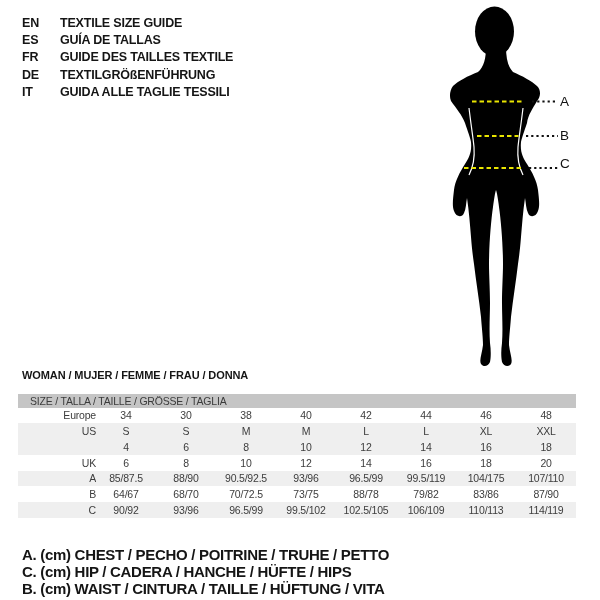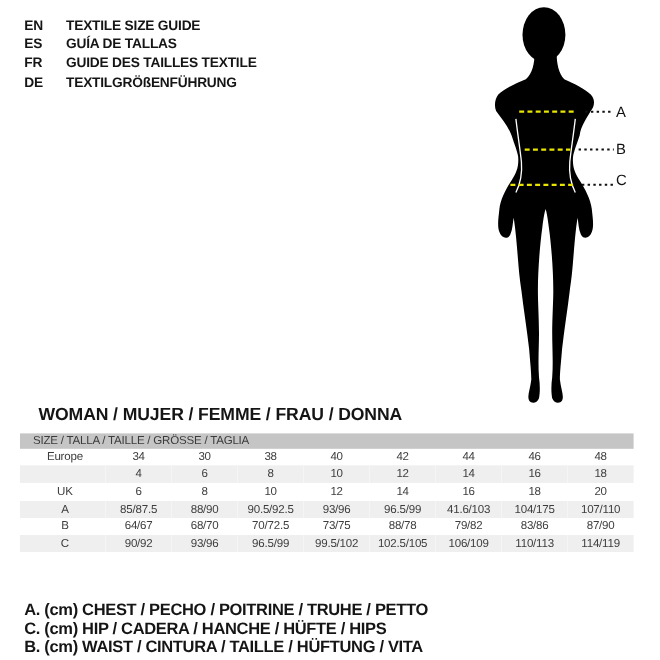--- a/index.html
+++ b/index.html
@@ -11,28 +11,28 @@
   .lang-block{position:absolute;left:22px;top:15px;}
   .lang-row{display:grid;grid-template-columns:38px auto;line-height:17.2px;
     font-size:12.5px;font-weight:bold;letter-spacing:-0.2px;white-space:nowrap;}
   
   .figure-wrap{position:absolute;left:425px;top:5px;width:140px;height:365px;}
   .measure-label{position:absolute;font-size:13.5px;line-height:14px;color:#111;font-weight:400;}
   .label-a{left:560px;top:95px;}
   .label-b{left:560px;top:129px;}
   .label-c{left:560px;top:157px;}
   
-  .section-title{position:absolute;left:22px;top:369px;font-size:16px;font-weight:bold;
-    letter-spacing:-0.1px;white-space:nowrap;margin-left:13px;}
+  .section-title{position:absolute;left:22px;top:369px;font-size:11px;font-weight:bold;
+    letter-spacing:-0.1px;white-space:nowrap;}
   
   .size-table{position:absolute;left:18px;top:394px;border-collapse:collapse;table-layout:fixed;
     width:558px;font-size:10.5px;color:#3d3d3d;letter-spacing:-0.2px;}
   .size-table td{padding:0;height:15.8px;text-align:center;line-height:1;overflow:hidden;white-space:nowrap;}
   .size-table .header-cell{height:13.5px;text-align:left;padding-left:12px;background:#c5c5c5;color:#3b3b3b;}
-  .size-table .rowlabel{text-align:center;padding-left:4px;}
+  .size-table .rowlabel{text-align:right;padding-left:4px;}
   .size-table tr.shaded td{background:#efefef;}
   
   .legend-block{position:absolute;left:22px;top:546px;}
   .legend-line{font-size:15px;font-weight:bold;line-height:17px;letter-spacing:-0.3px;white-space:nowrap;}
 </style>
 </head>
 <body>
 
 <div class="page">
 
@@ -45,20 +45,24 @@
       <span>ES</span>
       <span>GUÍA DE TALLAS</span>
     </div>
     <div class="lang-row">
       <span>FR</span>
       <span>GUIDE DES TAILLES TEXTILE</span>
     </div>
     <div class="lang-row">
       <span>DE</span>
       <span>TEXTILGRÖßENFÜHRUNG</span>
+    </div>
+    <div class="lang-row">
+      <span>IT</span>
+      <span>GUIDA ALLE TAGLIE TESSILI</span>
     </div>
   </div>
 
   <div class="figure-wrap">
     <svg width="140" height="365" viewBox="0 0 140 365">
 
       <ellipse cx="69.5" cy="26.5" rx="19.5" ry="25" fill="#000"></ellipse>
 
       <path fill="#000" d="
         M61,42
@@ -144,20 +148,31 @@
           <td>34</td>
           <td>30</td>
           <td>38</td>
           <td>40</td>
           <td>42</td>
           <td>44</td>
           <td>46</td>
           <td>48</td>
         </tr>
         <tr class="shaded">
+          <td class="rowlabel">US</td>
+          <td>S</td>
+          <td>S</td>
+          <td>M</td>
+          <td>M</td>
+          <td>L</td>
+          <td>L</td>
+          <td>XL</td>
+          <td>XXL</td>
+        </tr>
+        <tr class="shaded">
           <td class="rowlabel"></td>
           <td>4</td>
           <td>6</td>
           <td>8</td>
           <td>10</td>
           <td>12</td>
           <td>14</td>
           <td>16</td>
           <td>18</td>
         </tr>
@@ -172,21 +187,21 @@
           <td>18</td>
           <td>20</td>
         </tr>
         <tr class="shaded">
           <td class="rowlabel">A</td>
           <td>85/87.5</td>
           <td>88/90</td>
           <td>90.5/92.5</td>
           <td>93/96</td>
           <td>96.5/99</td>
-          <td>41.6/103</td>
+          <td>99.5/119</td>
           <td>104/175</td>
           <td>107/110</td>
         </tr>
         <tr>
           <td class="rowlabel">B</td>
           <td>64/67</td>
           <td>68/70</td>
           <td>70/72.5</td>
           <td>73/75</td>
           <td>88/78</td>

